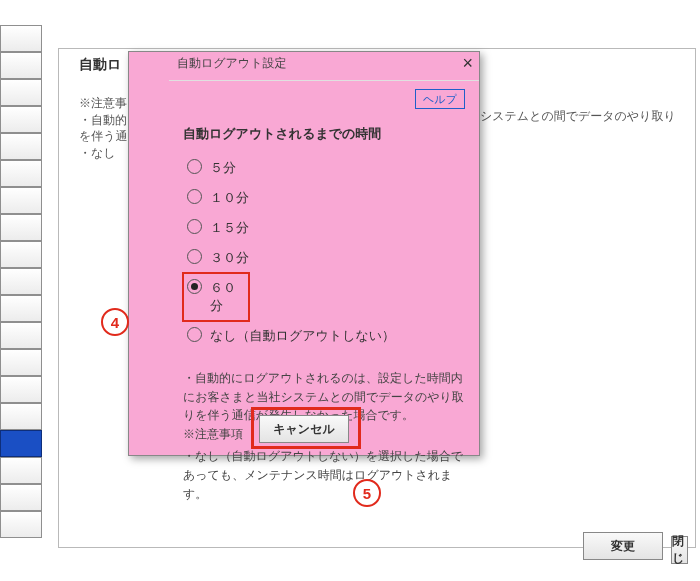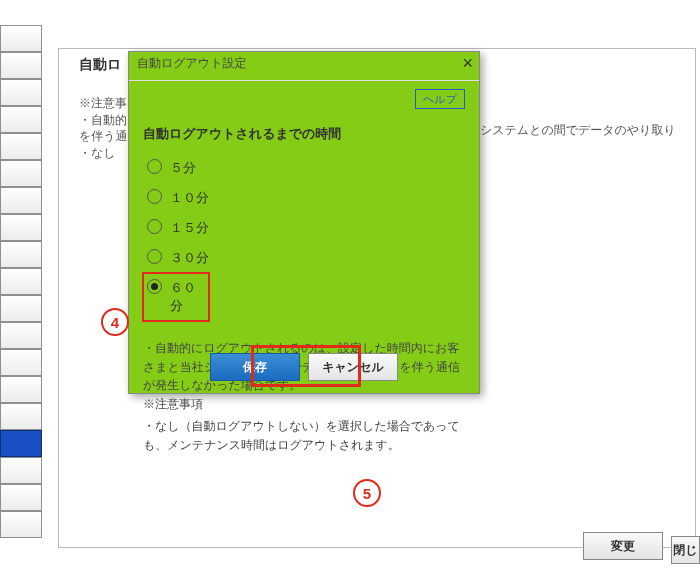--- a/index.html
+++ b/index.html
@@ -60,48 +60,49 @@
     font-size: 14px;
     font-weight: bold;
   }
   .bg-text {
     position: absolute;
     font-size: 12px;
     color: #555;
   }
   .bg-text.note { left: 79px; top: 95px; }
   .bg-text.line1a { left: 79px; top: 112px; }
-  .bg-text.line1b { left: 480px; top: 122px; }
+  .bg-text.line1b { left: 480px; top: 108px; }
   .bg-text.line2 { left: 79px; top: 128px; }
   .bg-text.line3a { left: 79px; top: 145px; }
   .bg-text.line3b { left: 480px; top: 145px; }
   .bg-btn {
     position: absolute;
     height: 28px;
     border: 1px solid #888;
     background: linear-gradient(#f9f9f9,#e4e4e4);
     font-size: 12px;
     display: flex;
     align-items: center;
     justify-content: center;
     box-sizing: border-box;
   }
   .bg-btn.change { left: 583px; top: 532px; width: 80px; font-weight: bold;}
-  .bg-btn.close  { left: 671px; top: 536px; width: 29px; font-weight: bold;}
+  .bg-btn.close  { left: 671px; top: 536px; width: 17px; font-weight: bold;}
   
   .modal {
     position: absolute;
     left: 128px;
     top: 51px;
     width: 352px;
-    height: 343px;
-    background: #84cc16;
+    height: 405px;
+    background: #f9a8d4;
     border: 1px solid #888;
     box-shadow: 3px 3px 8px rgba(0,0,0,0.35);
     box-sizing: border-box;
+    padding-left: 40px;
   }
   .modal-titlebar {
     position: relative;
     height: 22px;
     border-bottom: 1px solid #e0e0e0;
     padding: 3px 8px;
     font-size: 12px;
     color: #444;
   }
   .modal-close {
@@ -283,31 +284,34 @@
         <label class="radio-item">
           <span class="radio-outer"></span>
           <span>３０分</span>
         </label>
         <label class="radio-item highlight">
           <span class="radio-outer">
               <span class="radio-inner"></span>
             </span>
           <span>６０分</span>
         </label>
+        <label class="radio-item">
+          <span class="radio-outer"></span>
+          <span>なし（自動ログアウトしない）</span>
+        </label>
       </div>
 
       <div class="note-block">
         <div>・自動的にログアウトされるのは、設定した時間内にお客さまと当社システムとの間でデータのやり取りを伴う通信が発生しなかった場合です。</div>
         <div>※注意事項</div>
         <div style="margin-top:4px">・なし（自動ログアウトしない）を選択した場合であっても、メンテナンス時間はログアウトされます。</div>
       </div>
     </div>
 
     <div class="modal-footer">
-      <div class="btn primary">保存</div>
       <div class="btn secondary">キャンセル</div>
       <div class="footer-highlight" style="left:122px; bottom:6px; width:110px; height:42px;"></div>
     </div>
   </div>
 
   <div class="step-marker" style="left:101px; top:308px;">4</div>
   <div class="step-marker" style="left:353px; top:479px;">5</div>
 
 </div>
 

